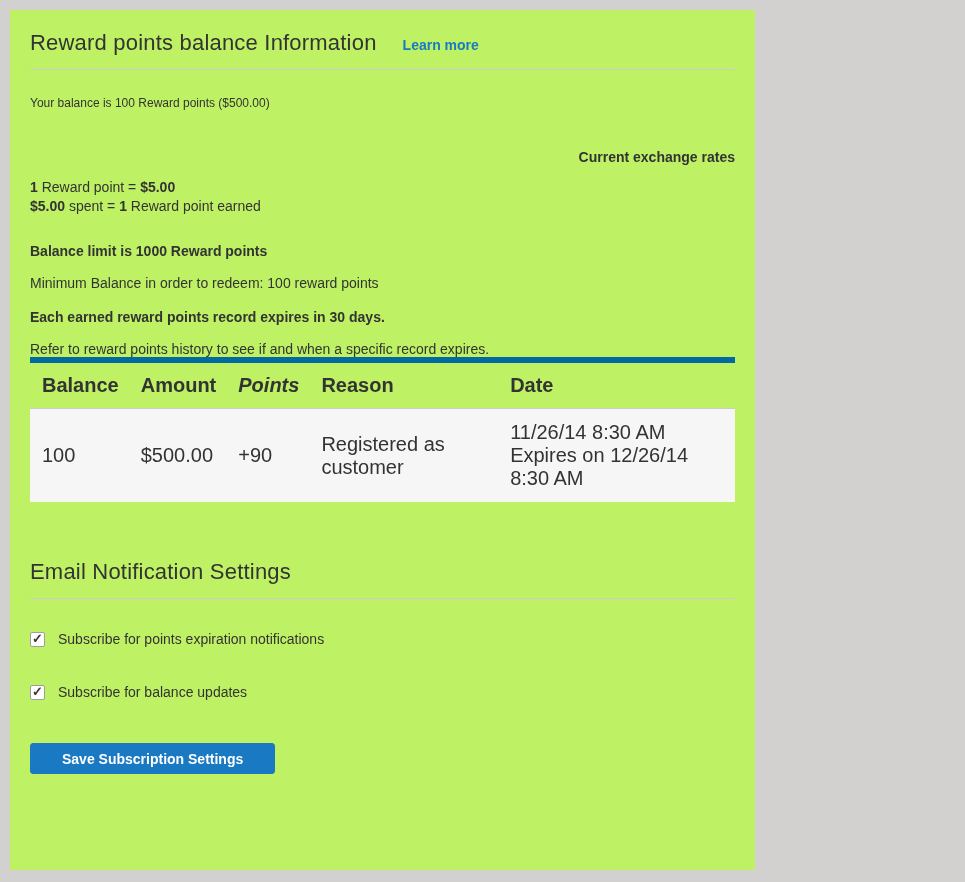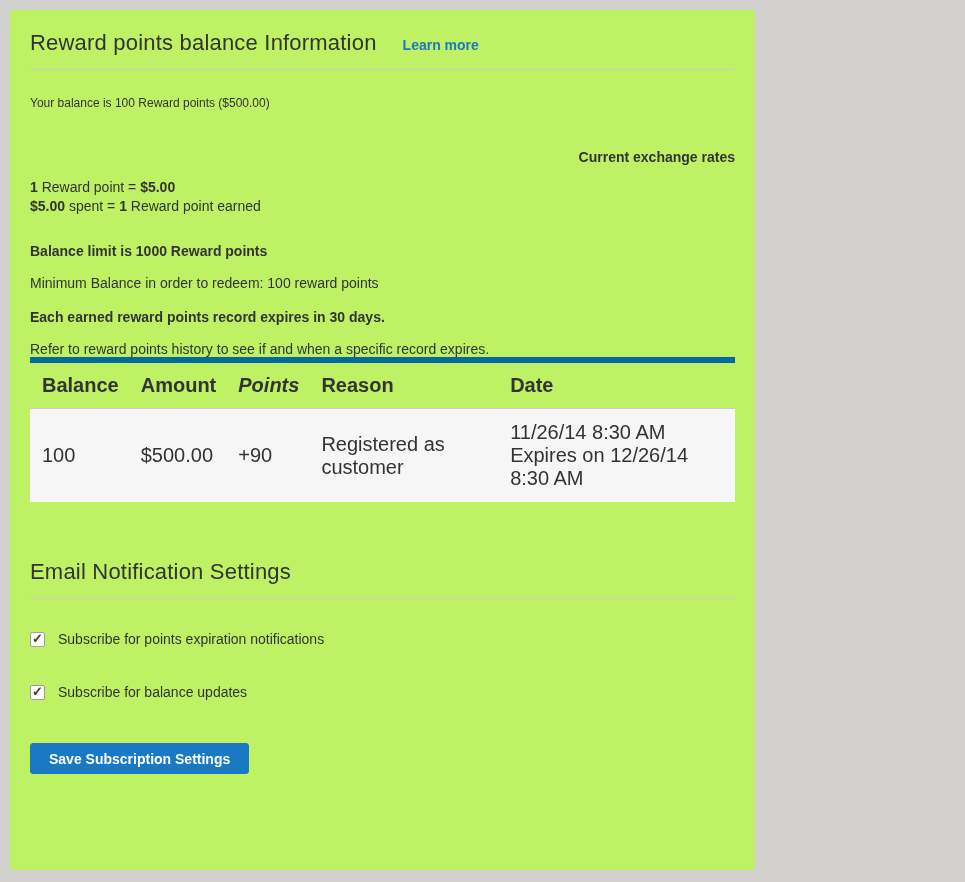--- a/index.html
+++ b/index.html
@@ -117,21 +117,21 @@
   .save-btn {
     margin-top: 43px;
     display: inline-block;
     background: #1979c3;
     border: 1px solid #1979c3;
     border-radius: 3px;
     color: #ffffff;
     font-family: "Liberation Sans", sans-serif;
     font-size: 14px;
     font-weight: 700;
-    padding: 7px 18px;
+    padding: 7px 31px;
     height: 31px;
     cursor: pointer;
   }
 </style>
 </head>
 <body>
 
 <div class="card">
 
   <div class="title-row">

